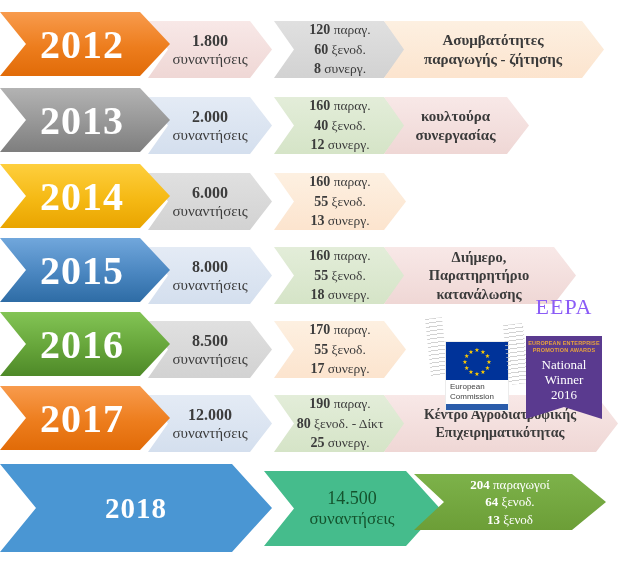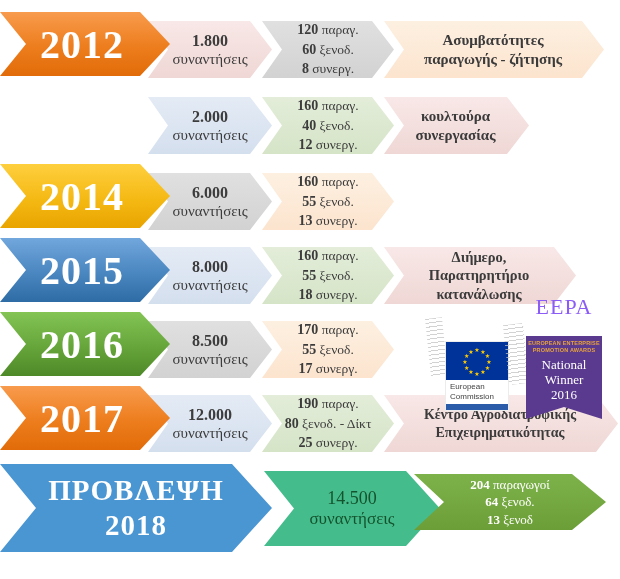--- a/index.html
+++ b/index.html
@@ -6,21 +6,21 @@
   body{font-family:"Liberation Sans","DejaVu Sans",sans-serif;color:#3c3c3c;}
   #canvas{position:relative;width:620px;height:579px;background:#fff;overflow:hidden;}
 
   .row{position:absolute;left:0;width:620px;height:76px;font-family:Liberation Serif, serif;}
   .arrow{position:absolute;display:flex;flex-direction:column;justify-content:center;
          align-items:center;text-align:center;
          clip-path:polygon(0 0,calc(100% - var(--pt)) 0,100% 50%,calc(100% - var(--pt)) 100%,0 100%,var(--nt) 50%);}
   .year{left:0;top:4;width:170px;height:64px;--pt:30px;--nt:26px;z-index:3;
         color:#fff;font-size:40px;font-weight:bold;letter-spacing:1px;padding-right:6px;box-sizing:border-box;}
   .a2{left:148px;top:9px;width:124px;height:57px;--pt:22px;--nt:20px;}
-  .a3{left:262px;top:9px;width:132px;height:57px;--pt:22px;--nt:20px;}
+  .a3{left:274px;top:9px;width:132px;height:57px;--pt:22px;--nt:20px;}
   .a4{left:384px;top:9px;width:234px;height:57px;--pt:22px;--nt:20px;}
 
   
   .c-orange{background:linear-gradient(180deg,#F89B4D 0%,#ED7D1D 55%,#E16B08 100%);}
   .c-gray  {background:linear-gradient(180deg,#B3B3B3 0%,#999 50%,#7E7E7E 100%);}
   .c-gold  {background:linear-gradient(180deg,#FECF3E 0%,#F5B914 55%,#E9A400 100%);}
   .c-blue  {background:linear-gradient(180deg,#71A7DC 0%,#4A86C0 55%,#2E6CA5 100%);}
   .c-green {background:linear-gradient(180deg,#83C455 0%,#66A53A 55%,#4E8928 100%);}
 
   
@@ -92,20 +92,23 @@
       <div class="stat-line"><span class="stat-num">120</span> <span>παραγ.</span></div>
       <div class="stat-line"><span class="stat-num">60</span> <span>ξενοδ.</span></div>
       <div class="stat-line"><span class="stat-num">8</span> <span>συνεργ.</span></div>
     </div>
     <div class="arrow a4 f-cream shadowed">
         <div class="note">Ασυμβατότητες παραγωγής - ζήτησης</div>
       </div>
   </div>
 
   <div class="row row2" style="top:88px">
+    <div class="arrow year c-gray shadowed">
+        <span>2013</span>
+      </div>
     <div class="arrow a2 f-lightblue shadowed">
       <div class="meet-num">2.000</div>
       <div class="meet-label">συναντήσεις</div>
     </div>
     <div class="arrow a3 f-lightgreen shadowed">
       <div class="stat-line"><span class="stat-num">160</span> <span>παραγ.</span></div>
       <div class="stat-line"><span class="stat-num">40</span> <span>ξενοδ.</span></div>
       <div class="stat-line"><span class="stat-num">12</span> <span>συνεργ.</span></div>
     </div>
     <div class="arrow a4 f-pink shadowed">
@@ -174,21 +177,20 @@
       <div class="stat-line"><span class="stat-num">80</span> <span>ξενοδ. - Δίκτ</span></div>
       <div class="stat-line"><span class="stat-num">25</span> <span>συνεργ.</span></div>
     </div>
     <div class="arrow a4 f-pink shadowed">
         <div class="note">Κέντρο Αγροδιατροφικής Επιχειρηματικότητας</div>
       </div>
   </div>
 
   <div class="row row7" style="top:462px;height:95px">
     <div class="arrow fc-year shadowed">
-      <div class="fc-title">ΠΡΟΒΛΕΨΗ</div>
       <div class="fc-title">2018</div>
     </div>
     <div class="arrow fc-a2 shadowed">
       <div class="meet-num">14.500</div>
       <div class="meet-label">συναντήσεις</div>
     </div>
     <div class="arrow fc-a3 shadowed">
       <div class="stat-line"><span class="stat-num">204</span> <span>παραγωγοί</span></div>
       <div class="stat-line"><span class="stat-num">64</span> <span>ξενοδ.</span></div>
       <div class="stat-line"><span class="stat-num">13</span> <span>ξενοδ</span></div>

